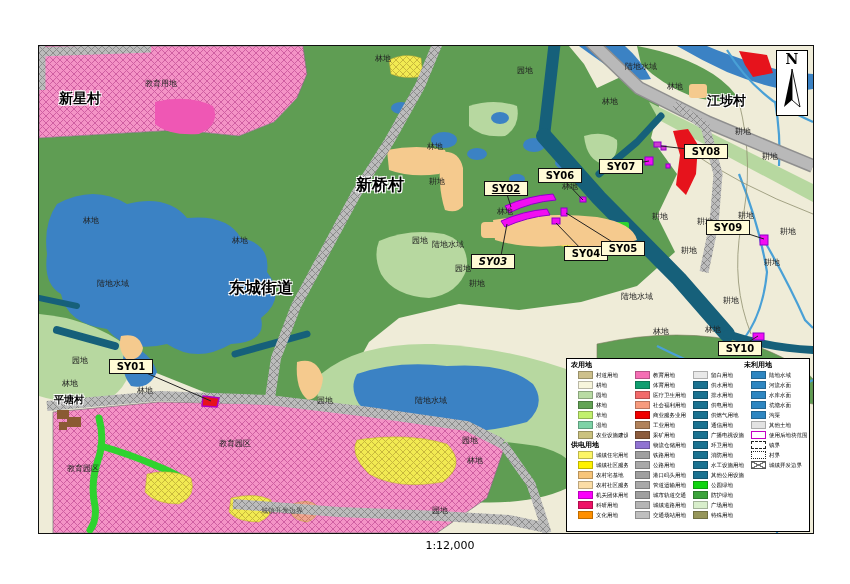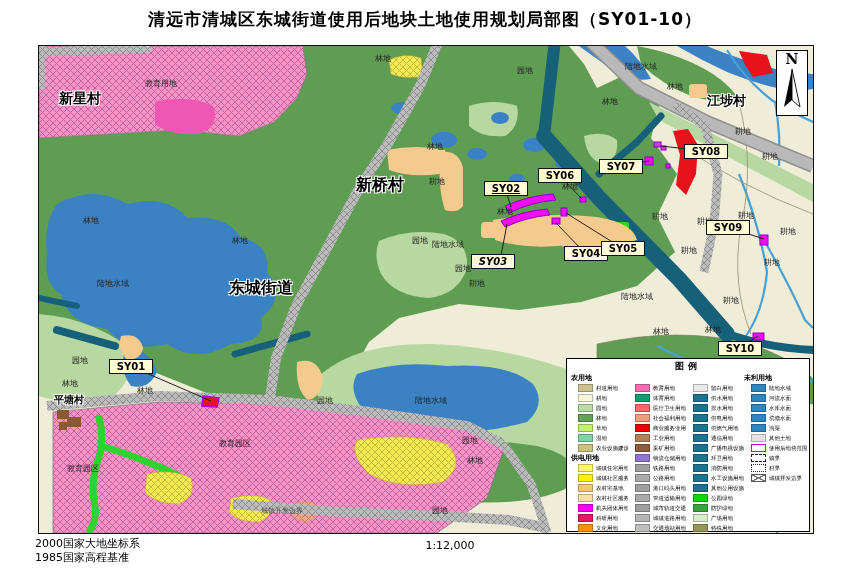--- a/index.html
+++ b/index.html
@@ -34,21 +34,20 @@
     linear-gradient(to bottom right,transparent 44%,#777 44%,#777 56%,transparent 56%),#fff;}
   .lg-label{font-size:5.5px;color:#000;white-space:nowrap;overflow:hidden;}
   .datum{position:absolute;left:35px;top:537px;font-size:11px;color:#000;line-height:14px;}
   .scale{position:absolute;left:390px;top:539px;width:120px;text-align:center;font-size:11px;color:#000;}
 </style>
 </head>
 <body>
 
 <div class="stage">
 
-  <div class="map-title">清远市清城区东城街道使用后地块土地使用规划局部图（SY01-10）</div>
 
   <div class="map-frame">
 
     <svg class="mapsvg" width="774" height="487" viewBox="0 0 774 487">
       <defs>
         <pattern id="pinkX" width="7" height="7" patternUnits="userSpaceOnUse">
           <rect width="7" height="7" fill="#f493c6"></rect>
           <path d="M0,0 L7,7 M7,0 L0,7" stroke="#cf5fa2" stroke-width="1"></path>
         </pattern>
         <pattern id="grayX" width="7" height="7" patternUnits="userSpaceOnUse">
@@ -270,21 +269,20 @@
 
     <div class="north">
       <div class="n">N</div>
       <svg width="22" height="44" viewBox="0 0 22 44">
         <path d="M11,2 L3,40 L11,33 Z" fill="#000"></path>
         <path d="M11,2 L19,40 L11,33 Z" fill="#fff" stroke="#000" stroke-width="0.9"></path>
       </svg>
     </div>
 
     <div class="legend">
-      <div class="legend-title">图例</div>
       <div class="legend-cols" id="legend-cols">
           <div class="lg-col c0">
             <div class="lg-header">农用地</div>
             <div class="lg-row">
               <div class="sw" style="background: rgb(205, 192, 140);"></div>
               <div class="lg-label">村道用地</div>
             </div>
             <div class="lg-row">
               <div class="sw" style="background: rgb(247, 245, 220);"></div>
               <div class="lg-label">耕地</div>
@@ -506,19 +504,15 @@
             <div class="lg-row">
               <div class="sw sw-cross"></div>
               <div class="lg-label">城镇开发边界</div>
             </div>
           </div>
         </div>
     </div>
 
   </div>
 
-  <div class="datum">
-    <div>2000国家大地坐标系</div>
-    <div>1985国家高程基准</div>
-  </div>
   <div class="scale">1:12,000</div>
 
 </div>
 
 </body></html>

